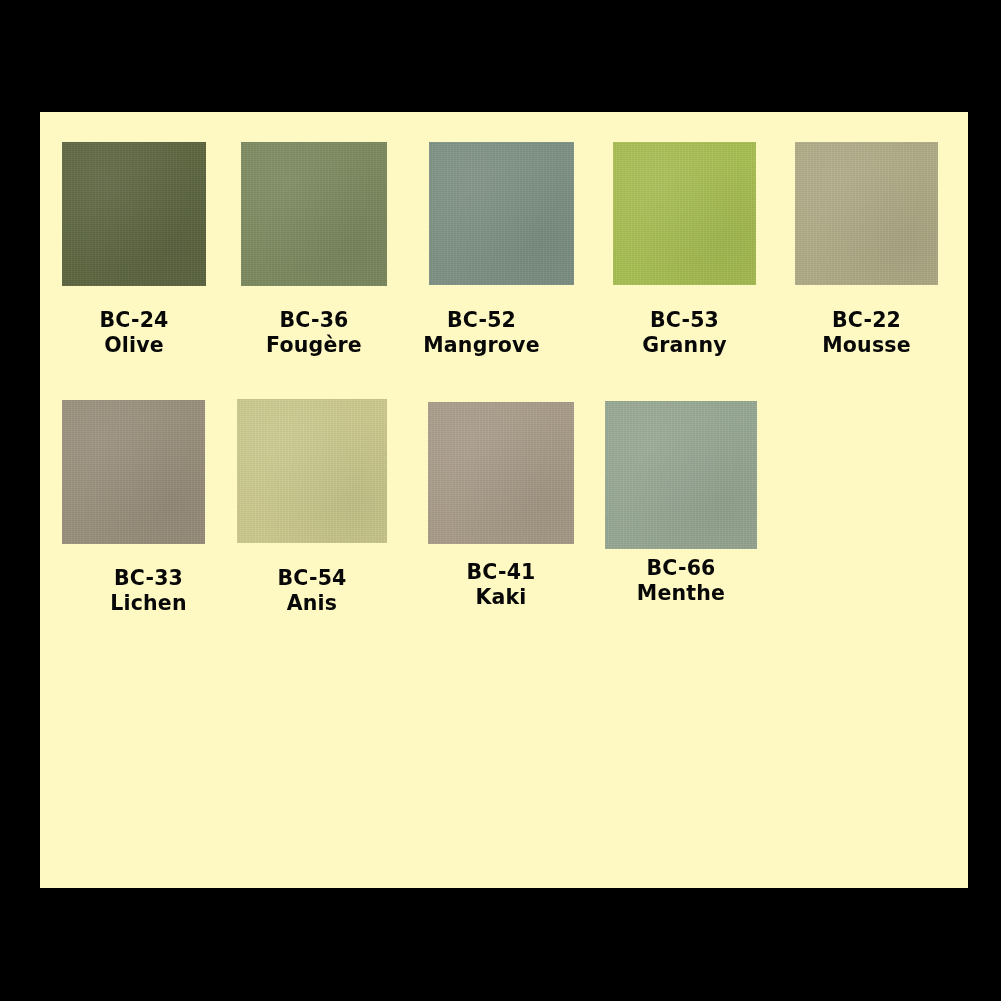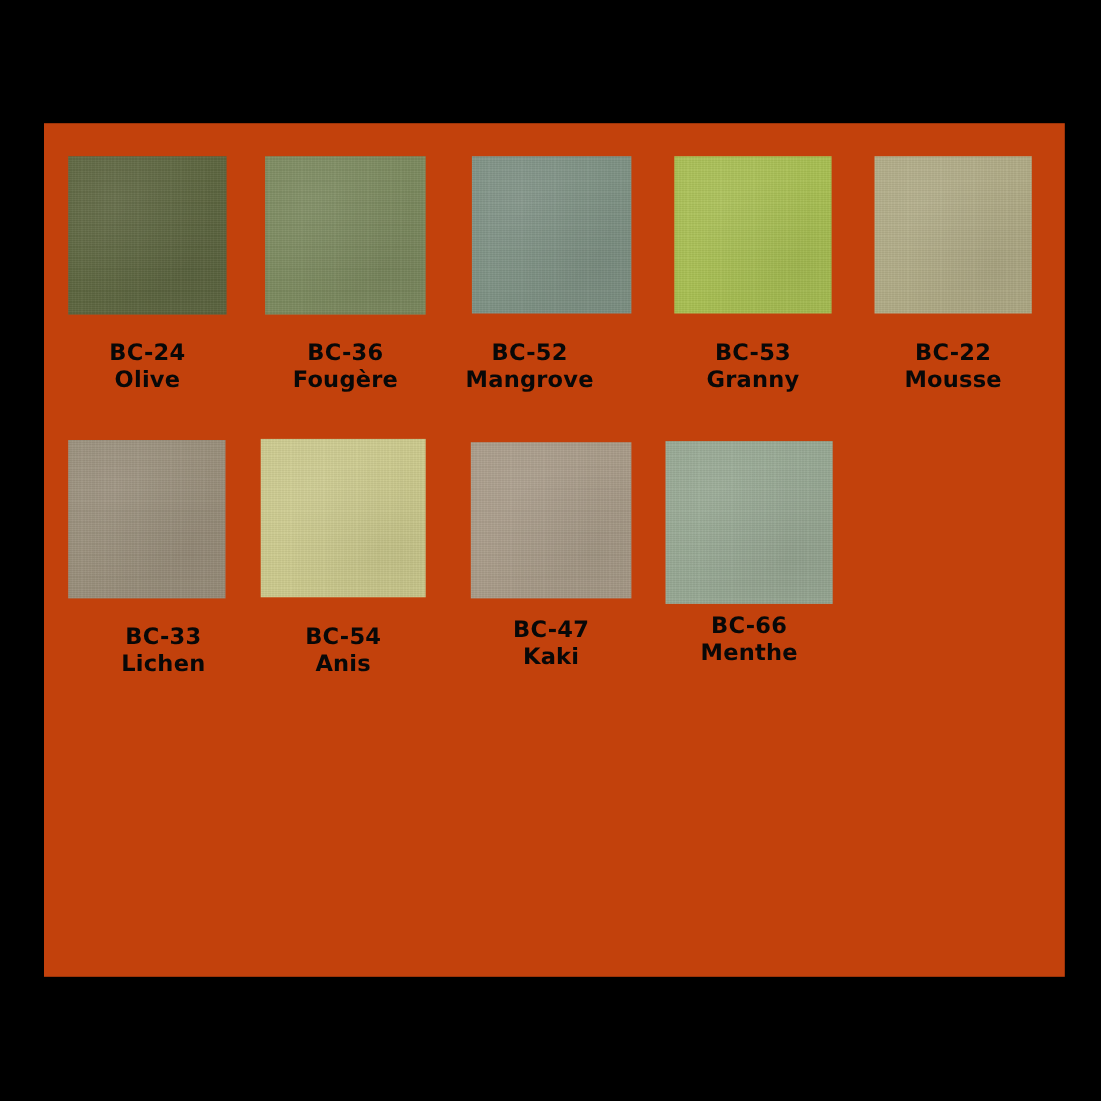--- a/index.html
+++ b/index.html
@@ -21,21 +21,21 @@
     background: #000000;
   }
 
   
   #card {
     position: absolute;
     left: 40px;
     top: 112px;
     width: 928px;
     height: 776px;
-    background: #c2410c;
+    background: #fef9c3;
   }
 
   .swatch-grid {
     position: absolute;
     left: 0;
     top: 0;
     width: 100%;
     height: 100%;
   }
 
@@ -132,21 +132,21 @@
         <div class="swatch-cell" style="left: 0px; top: 0px;">
           <div class="swatch-chip" style="position: absolute; left: 197px; top: 287px; width: 150px; height: 144px; background: rgb(204, 202, 141);"></div>
           <div class="swatch-label" style="left: 197px; top: 454px; width: 150px;">
             <span class="code">BC-54</span>
             <span class="name">Anis</span>
           </div>
         </div>
         <div class="swatch-cell" style="left: 0px; top: 0px;">
           <div class="swatch-chip" style="position: absolute; left: 388px; top: 290px; width: 146px; height: 142px; background: rgb(169, 156, 137);"></div>
           <div class="swatch-label" style="left: 388px; top: 448px; width: 146px;">
-            <span class="code">BC-47</span>
+            <span class="code">BC-41</span>
             <span class="name">Kaki</span>
           </div>
         </div>
         <div class="swatch-cell" style="left: 0px; top: 0px;">
           <div class="swatch-chip" style="position: absolute; left: 565px; top: 289px; width: 152px; height: 148px; background: rgb(151, 168, 147);"></div>
           <div class="swatch-label" style="left: 565px; top: 444px; width: 152px;">
             <span class="code">BC-66</span>
             <span class="name">Menthe</span>
           </div>
         </div>

